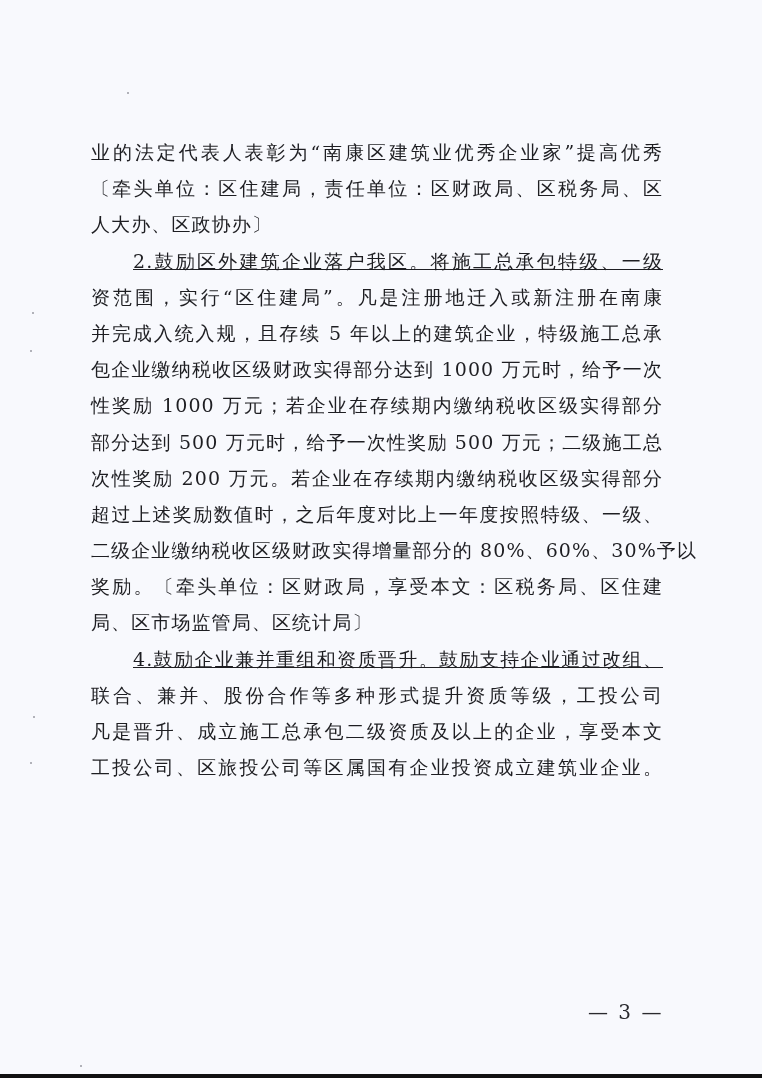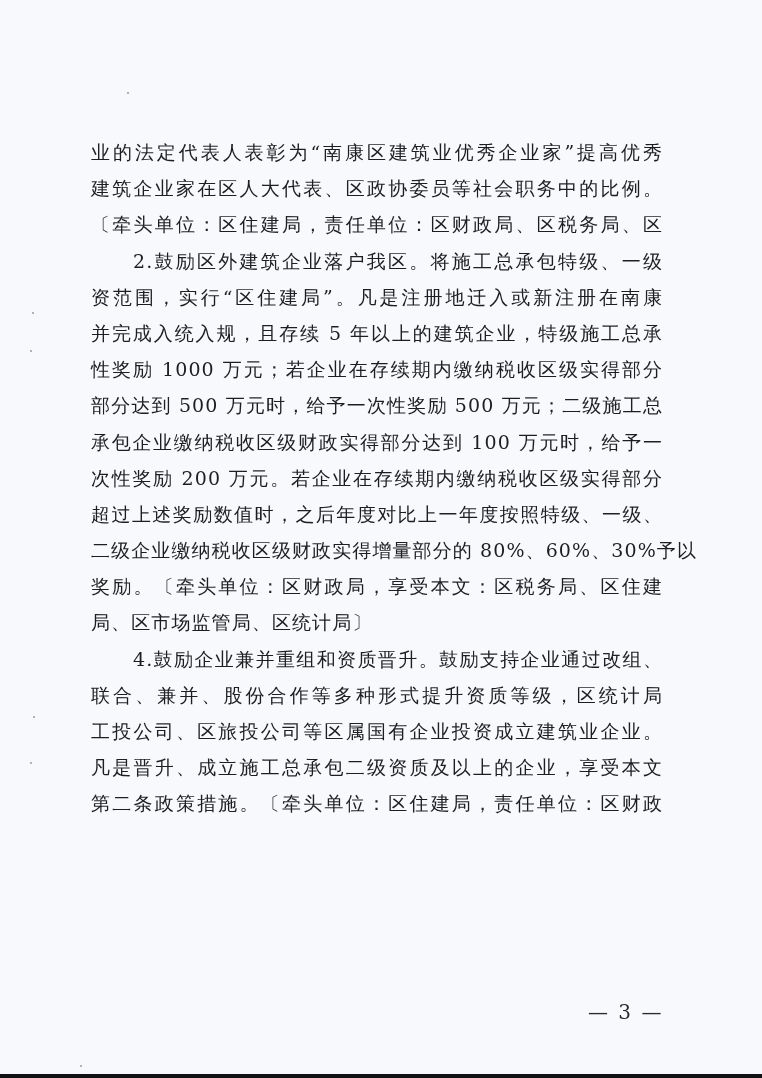--- a/index.html
+++ b/index.html
@@ -37,20 +37,21 @@
       letter-spacing: 1.1px;
       text-align: justify;
       text-align-last: justify;
       display: block;
     }
     .line.last {
       text-align-last: left;
     }
     .line.indent {
       padding-left: 42px;
+      text-decoration: underline;
     }
     .page-number {
       position: absolute;
       left: 588px;
       top: 1000px;
       font-size: 20px;
       letter-spacing: 2px;
       color: #2a2a2e;
       white-space: nowrap;
     }
@@ -69,38 +70,37 @@
       height: 4px;
       background: #111;
     }
   </style>
 </head>
 <body>
 
 <div class="page">
   <div class="content">
     <div class="line">业的法定代表人表彰为“南康区建筑业优秀企业家”提高优秀</div>
-    <div class="line">建筑企业家在区人大代表、区政协委员等社会职务中的比例。</div>
     <div class="line">〔牵头单位：区住建局，责任单位：区财政局、区税务局、区</div>
+    <div class="line last">人大办、区政协办〕</div>
     <div class="line indent">2.鼓励区外建筑企业落户我区。将施工总承包特级、一级</div>
     <div class="line">资范围，实行“区住建局”。凡是注册地迁入或新注册在南康</div>
     <div class="line">并完成入统入规，且存续 5 年以上的建筑企业，特级施工总承</div>
+    <div class="line">包企业缴纳税收区级财政实得部分达到 1000 万元时，给予一次</div>
     <div class="line">性奖励 1000 万元；若企业在存续期内缴纳税收区级实得部分</div>
     <div class="line">部分达到 500 万元时，给予一次性奖励 500 万元；二级施工总</div>
-    <div class="line">承包企业缴纳税收区级财政实得部分达到 100 万元时，给予一</div>
     <div class="line">次性奖励 200 万元。若企业在存续期内缴纳税收区级实得部分</div>
     <div class="line">超过上述奖励数值时，之后年度对比上一年度按照特级、一级、</div>
     <div class="line">二级企业缴纳税收区级财政实得增量部分的 80%、60%、30%予以</div>
     <div class="line">奖励。〔牵头单位：区财政局，享受本文：区税务局、区住建</div>
     <div class="line last">局、区市场监管局、区统计局〕</div>
     <div class="line indent">4.鼓励企业兼并重组和资质晋升。鼓励支持企业通过改组、</div>
-    <div class="line">联合、兼并、股份合作等多种形式提升资质等级，区统计局</div>
+    <div class="line">联合、兼并、股份合作等多种形式提升资质等级，工投公司</div>
+    <div class="line">凡是晋升、成立施工总承包二级资质及以上的企业，享受本文</div>
     <div class="line">工投公司、区旅投公司等区属国有企业投资成立建筑业企业。</div>
-    <div class="line">凡是晋升、成立施工总承包二级资质及以上的企业，享受本文</div>
-    <div class="line">第二条政策措施。〔牵头单位：区住建局，责任单位：区财政</div>
   </div>
 
   <div class="page-number">— 3 —</div>
 
   <span class="speck" style="left:127px;top:92px;"></span>
   <span class="speck" style="left:32px;top:312px;"></span>
   <span class="speck" style="left:30px;top:350px;"></span>
   <span class="speck" style="left:33px;top:716px;"></span>
   <span class="speck" style="left:30px;top:762px;"></span>
   <span class="speck" style="left:80px;top:1065px;"></span>

